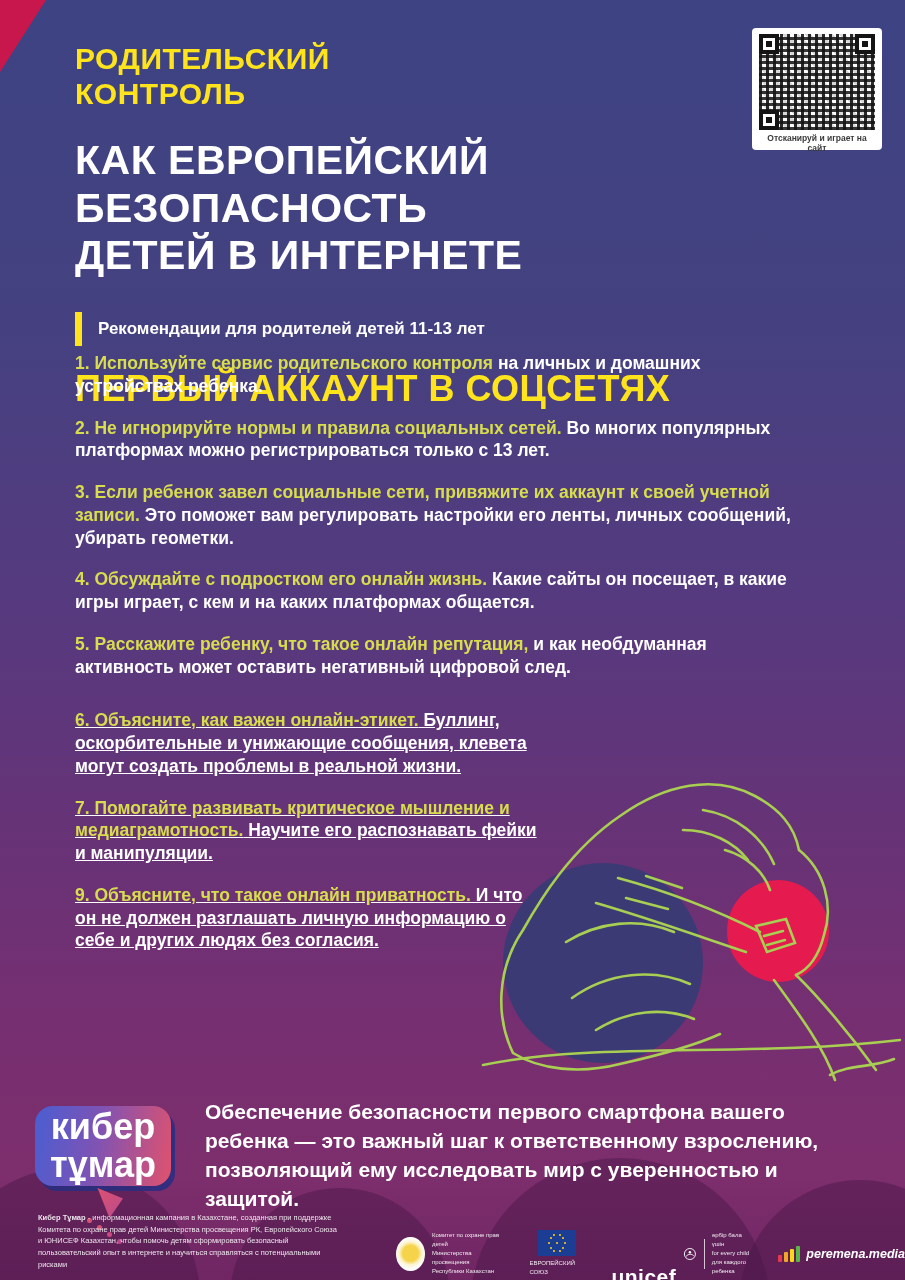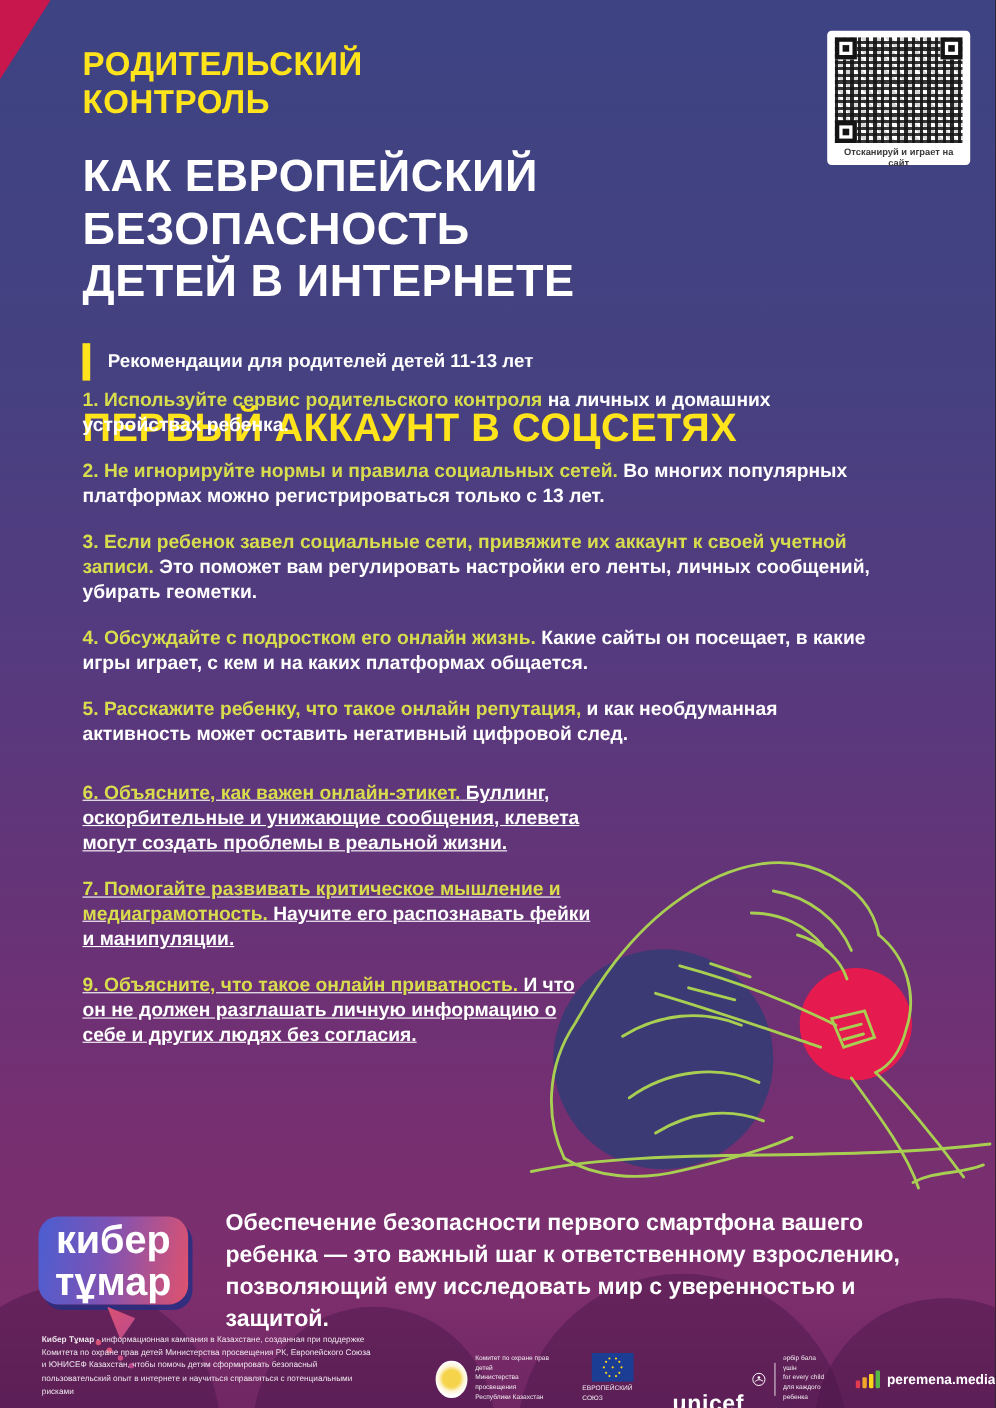--- a/index.html
+++ b/index.html
@@ -69,21 +69,21 @@
       -8px 0 0 #ffd617,-6px -5px 0 #ffd617,-3px -8px 0 #ffd617,3px -8px 0 #ffd617,6px -5px 0 #ffd617;}
   .unicef-name{color:#fff;font-size:21px;font-weight:bold;letter-spacing:.5px;margin-top:47px;}
   .unicef-sep{width:1px;height:30px;background:rgba(255,255,255,.75);}
   .peremena{display:flex;align-items:center;gap:6px;}
   .bars{display:flex;align-items:flex-end;gap:2px;}
   .bars i{display:block;width:4px;border-radius:1px;}
   .bars i:nth-child(1){height:7px;background:#e23b4e;}
   .bars i:nth-child(2){height:10px;background:#f0a62a;}
   .bars i:nth-child(3){height:13px;background:#ffd617;}
   .bars i:nth-child(4){height:16px;background:#58b847;}
-  .peremena-name{color:#fff;font-size:12.5px;font-weight:bold;}
+  .peremena-name{color:#fff;font-size:12.5px;font-weight:bold;font-style:italic;}
 </style>
 </head>
 <body>
 
 <div class="poster">
   <div class="corner-accent"></div>
 
   <div class="domes">
     <div class="dome" style="left:-60px;top:28px;width:260px;height:260px;"></div>
     <div class="dome" style="left:230px;top:48px;width:220px;height:220px;"></div>

